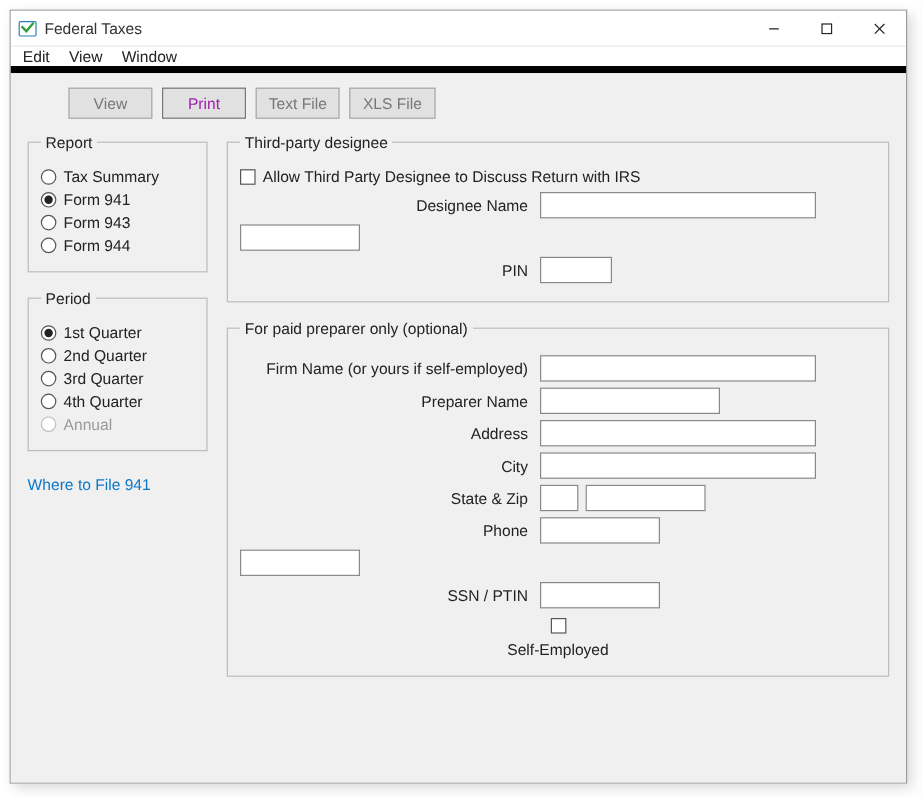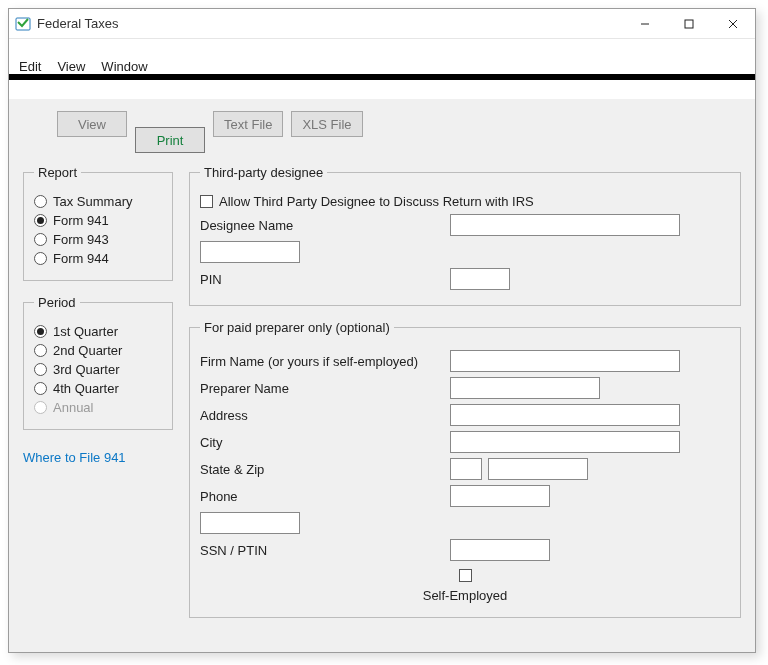--- a/index.html
+++ b/index.html
@@ -15,21 +15,20 @@
   }
   .window {
     width: 748px;
     height: 645px;
     margin: 8px;
     border: 1px solid #9b9b9b;
     background: #fff;
     box-shadow: 4px 4px 10px rgba(0,0,0,0.15);
     display: flex;
     flex-direction: column;
-    gap: 19px;
   }
   .titlebar {
     height: 30px;
     display: flex;
     align-items: center;
     padding: 0 0 0 6px;
     background: #fff;
     border-bottom: 1px solid #e6e6e6;
   }
   .titlebar .app-icon {
@@ -85,23 +84,22 @@
     border: 1px solid #a7a7a7;
     background: #e1e1e1;
     font-size: 13px;
     color: #777;
     display: flex;
     align-items: center;
     justify-content: center;
     padding: 0 10px;
   }
   .tbtn.enabled {
-    color: #15803d;
+    color: #a21caf;
     border-color: #777;
-    margin-top: 16px;
   }
   .state-row {
     display: flex;
     align-items: center;
     justify-content: flex-end;
     gap: 8px;
     margin-bottom: 14px;
     padding-right: 6px;
   }
   .small-input {
@@ -156,20 +154,22 @@
     background: #fff;
     display: inline-block;
   }
   .form-row {
     display: flex;
     align-items: center;
     margin: 5px 0;
   }
   .form-row label {
     width: 250px;
+    text-align: right;
+    padding-right: 10px;
     font-size: 13px;
     color: #222;
   }
   .txt {
     height: 22px;
     border: 1px solid #888;
     background: #fff;
   }
   .w-xl { width: 230px; }
   .w-l  { width: 150px; }

